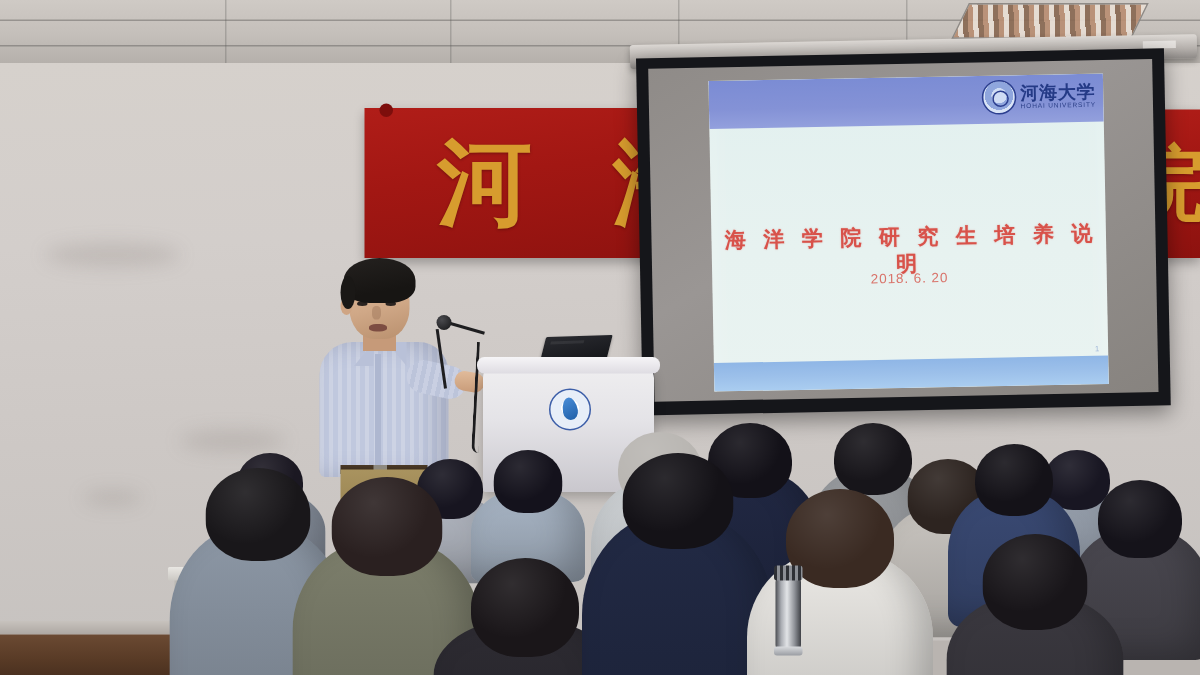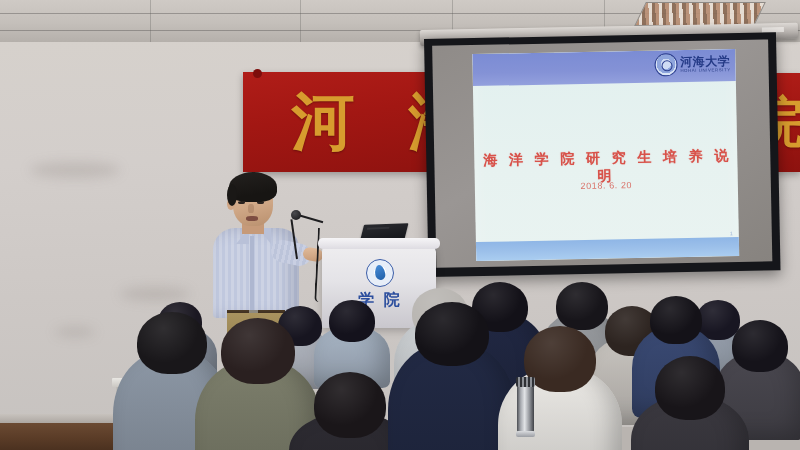--- a/index.html
+++ b/index.html
@@ -424,21 +424,20 @@
   <div class="mic-stand"></div>
   <div class="mic-head"></div>
   <div class="cable"></div>
 
   <div class="podium">
     <div class="laptop"></div>
     <div class="podium-top"></div>
     <div class="podium-logo">
       <div class="podium-drop"></div>
     </div>
-    <div class="podium-text">学 院</div>
   </div>
 
   <div class="desk">
     <div class="notebook"></div>
     <div class="desk-top"></div>
     <div class="desk-leg" style="left:4px;"></div>
     <div class="desk-leg" style="left:88px;"></div>
     <div class="desk-rail"></div>
   </div>
   <div class="desk2"></div>

